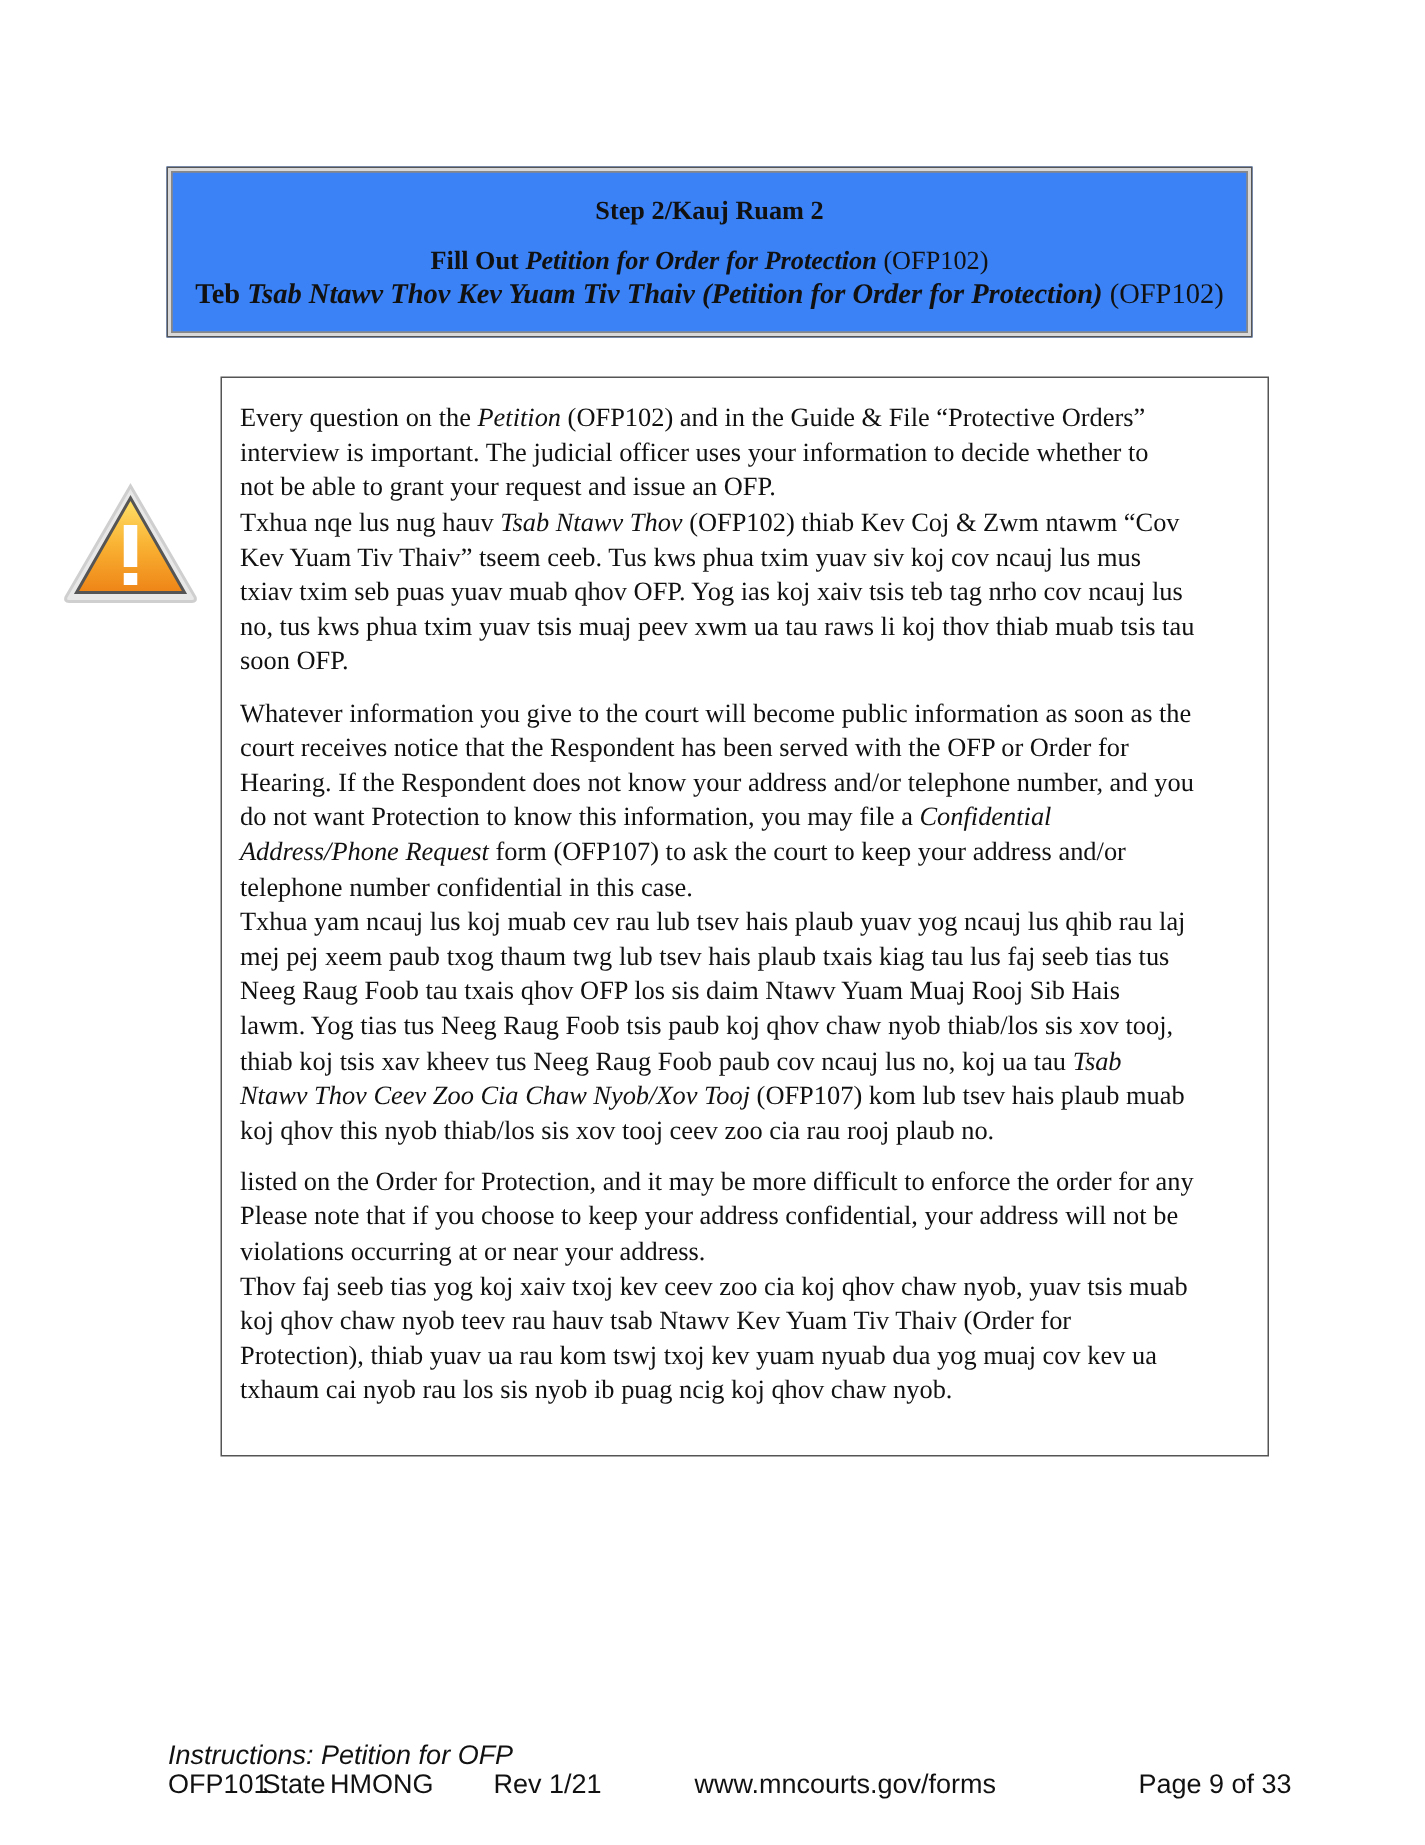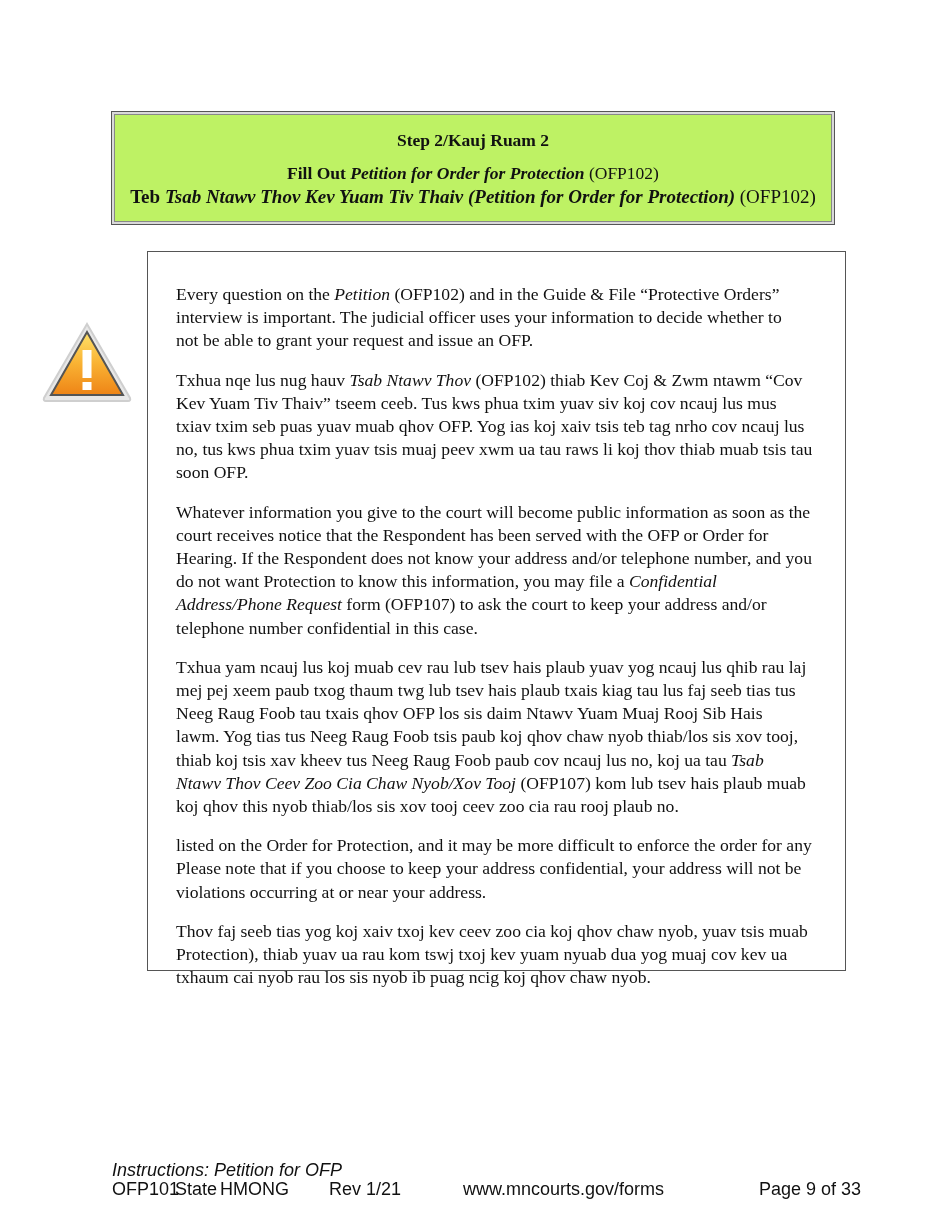--- a/index.html
+++ b/index.html
@@ -14,21 +14,21 @@
       overflow: hidden;
       font-family: "Liberation Serif", "DejaVu Serif", serif;
       color: #111;
     }
     .header-box {
       position: absolute;
       left: 111px;
       top: 111px;
       width: 724px;
       height: 114px;
-      background: #bef264;
+      background: #3b82f6;
       border: 1px solid #555;
       box-shadow: inset 0 0 0 2px #d9d9d9, inset 0 0 0 3px #888;
       box-sizing: border-box;
       text-align: center;
     }
     .header-box .outer-line {
       position: absolute;
       inset: 2px;
       border: 1px solid #888;
       pointer-events: none;
@@ -70,21 +70,21 @@
       top: 251px;
       width: 699px;
       height: 720px;
       border: 1px solid #555;
       box-sizing: border-box;
       padding: 15px 11px 0 12px;
       font-size: 17.6px;
       line-height: 23.2px;
     }
     .para {
-      margin: 16px;
+      margin: 0;
     }
     .para-group {
       margin-bottom: 11px;
     }
     .line { display: block; white-space: nowrap; }
 
     .footer {
       position: absolute;
       left: 112px;
       top: 1162px;
@@ -175,20 +175,21 @@
   </div>
 
   <div class="para-group">
     <p class="para">
       <span class="line">listed on the Order for Protection, and it may be more difficult to enforce the order for any</span>
       <span class="line">Please note that if you choose to keep your address confidential, your address will not be</span>
       <span class="line">violations occurring at or near your address.</span>
     </p>
     <p class="para">
       <span class="line">Thov faj seeb tias yog koj xaiv txoj kev ceev zoo cia koj qhov chaw nyob, yuav tsis muab</span>
+      <span class="line">koj qhov chaw nyob teev rau hauv tsab Ntawv Kev Yuam Tiv Thaiv (Order for</span>
       <span class="line">Protection), thiab yuav ua rau kom tswj txoj kev yuam nyuab dua yog muaj cov kev ua</span>
       <span class="line">txhaum cai nyob rau los sis nyob ib puag ncig koj qhov chaw nyob.</span>
     </p>
   </div>
 </div>
 
 <div class="footer">
   <span class="f-title">Instructions: Petition for OFP</span>
   <div class="f-row">
     <span style="left:0">OFP101</span>

